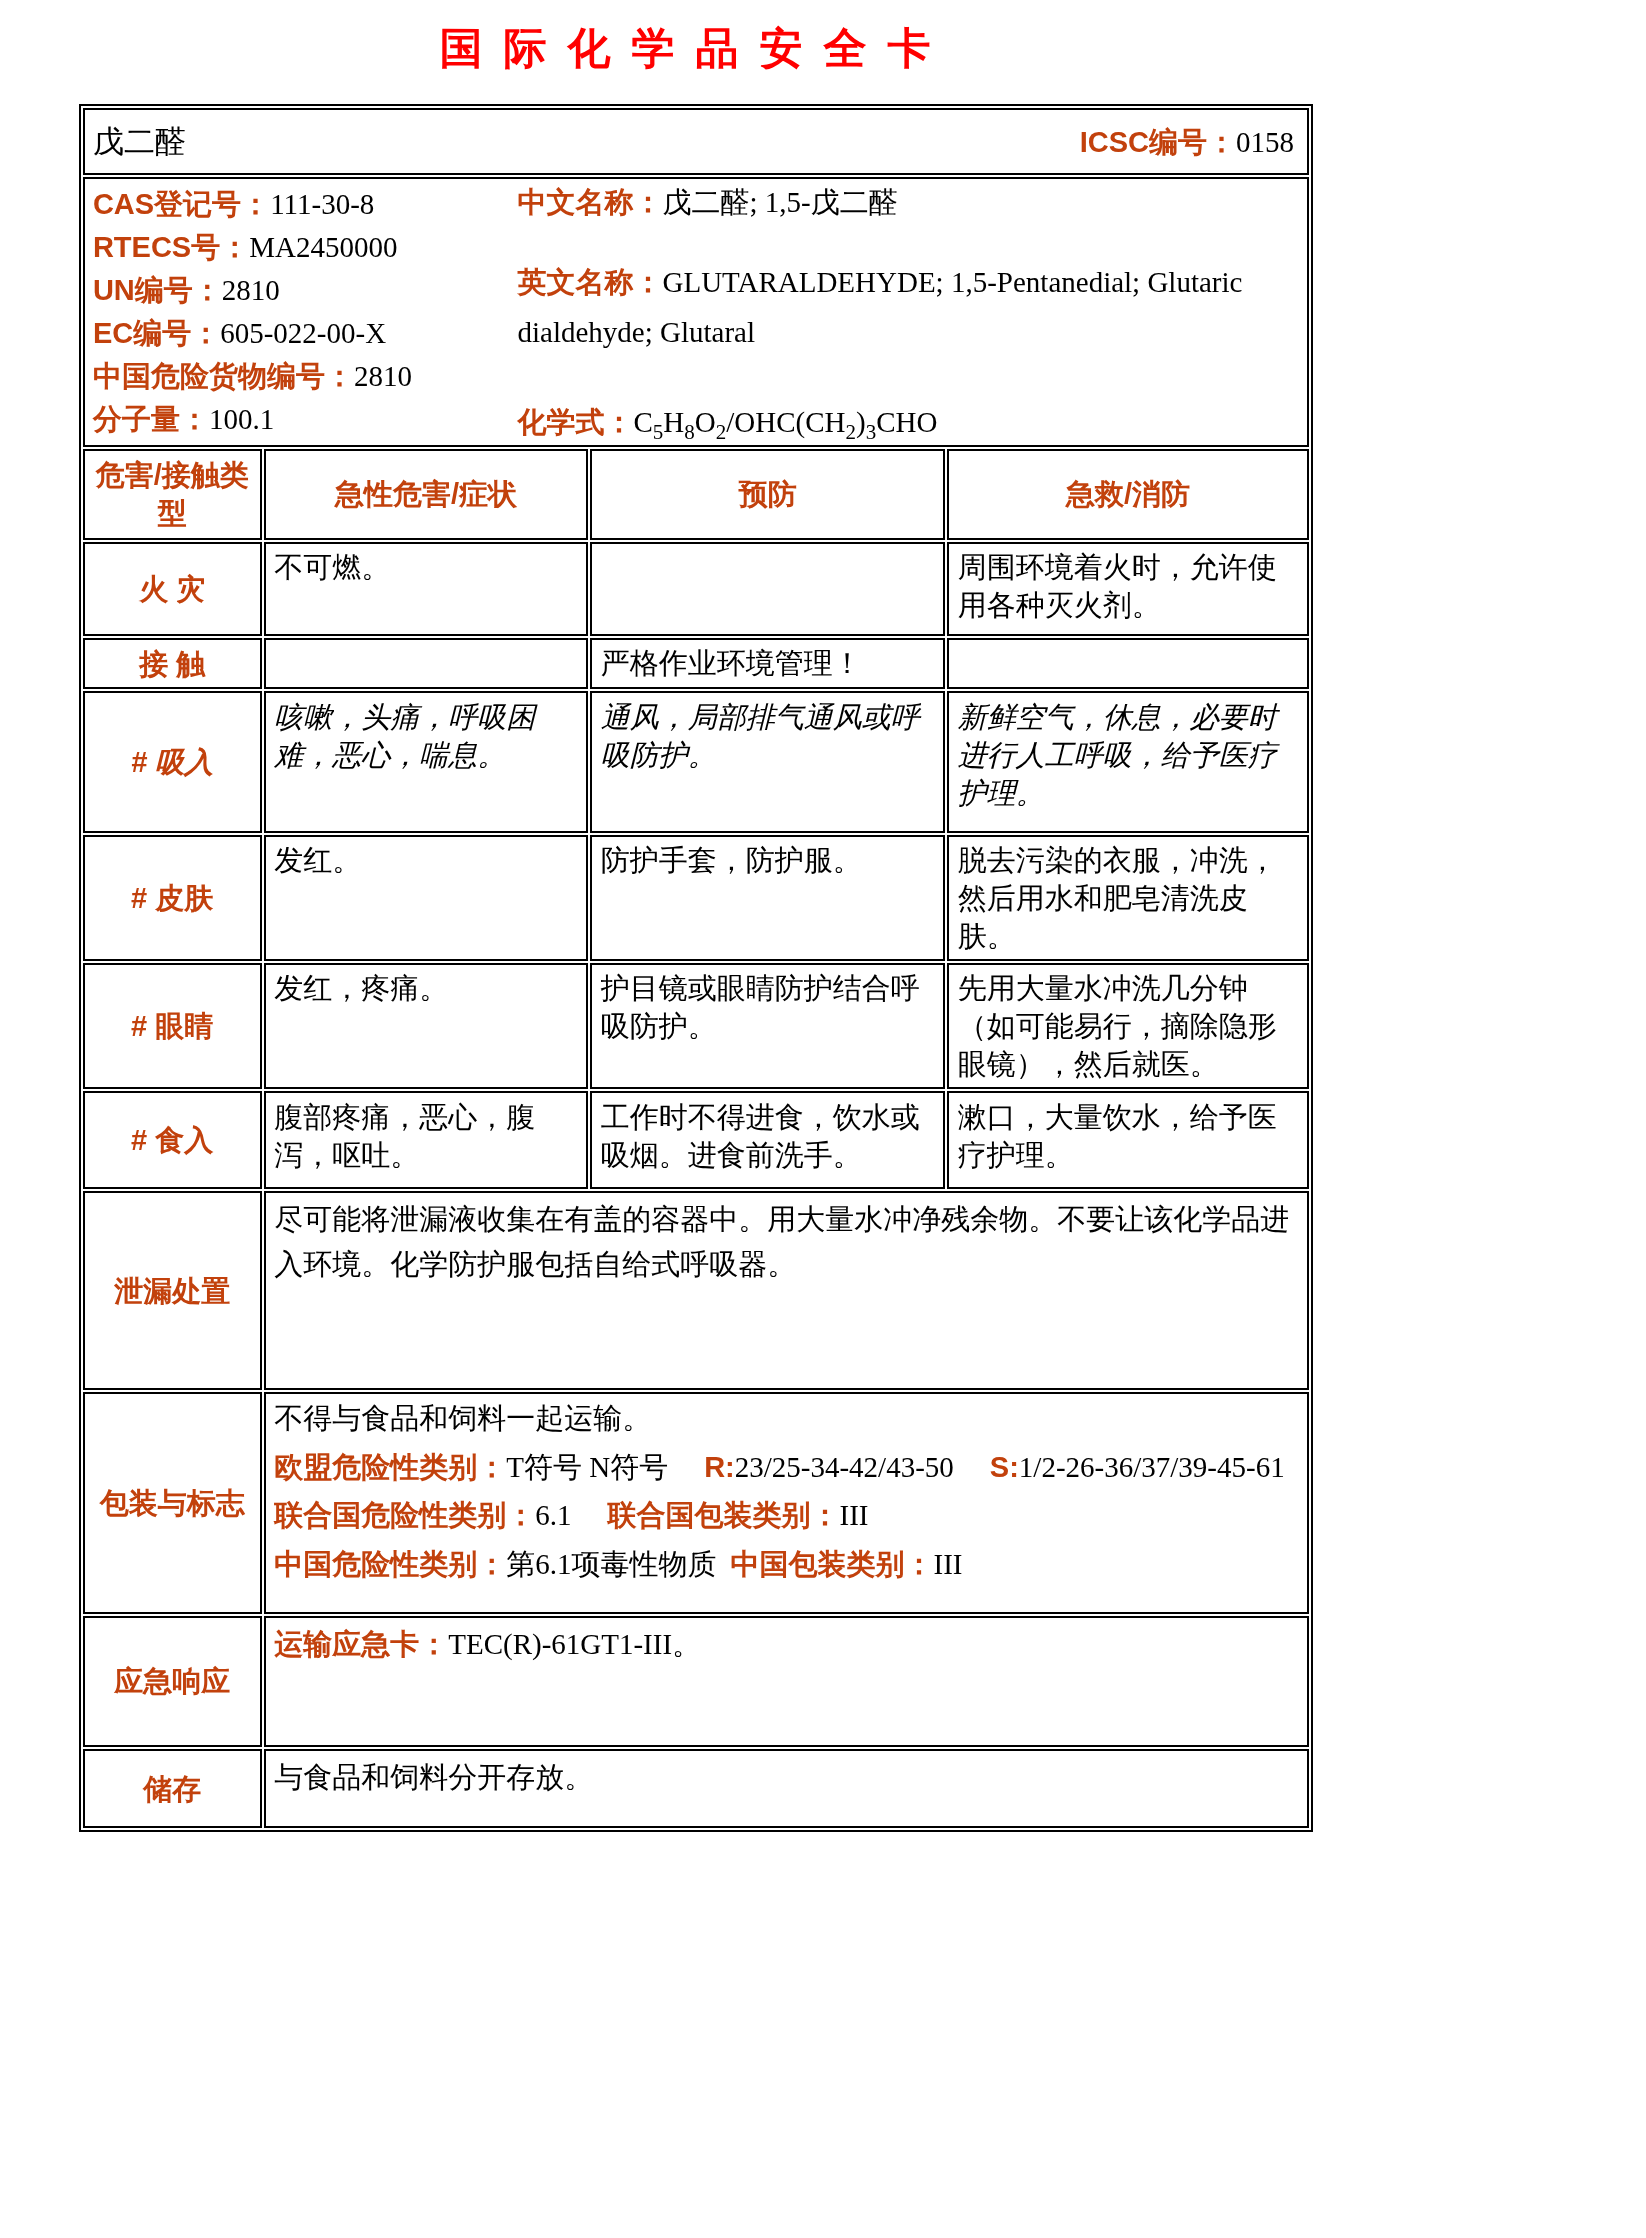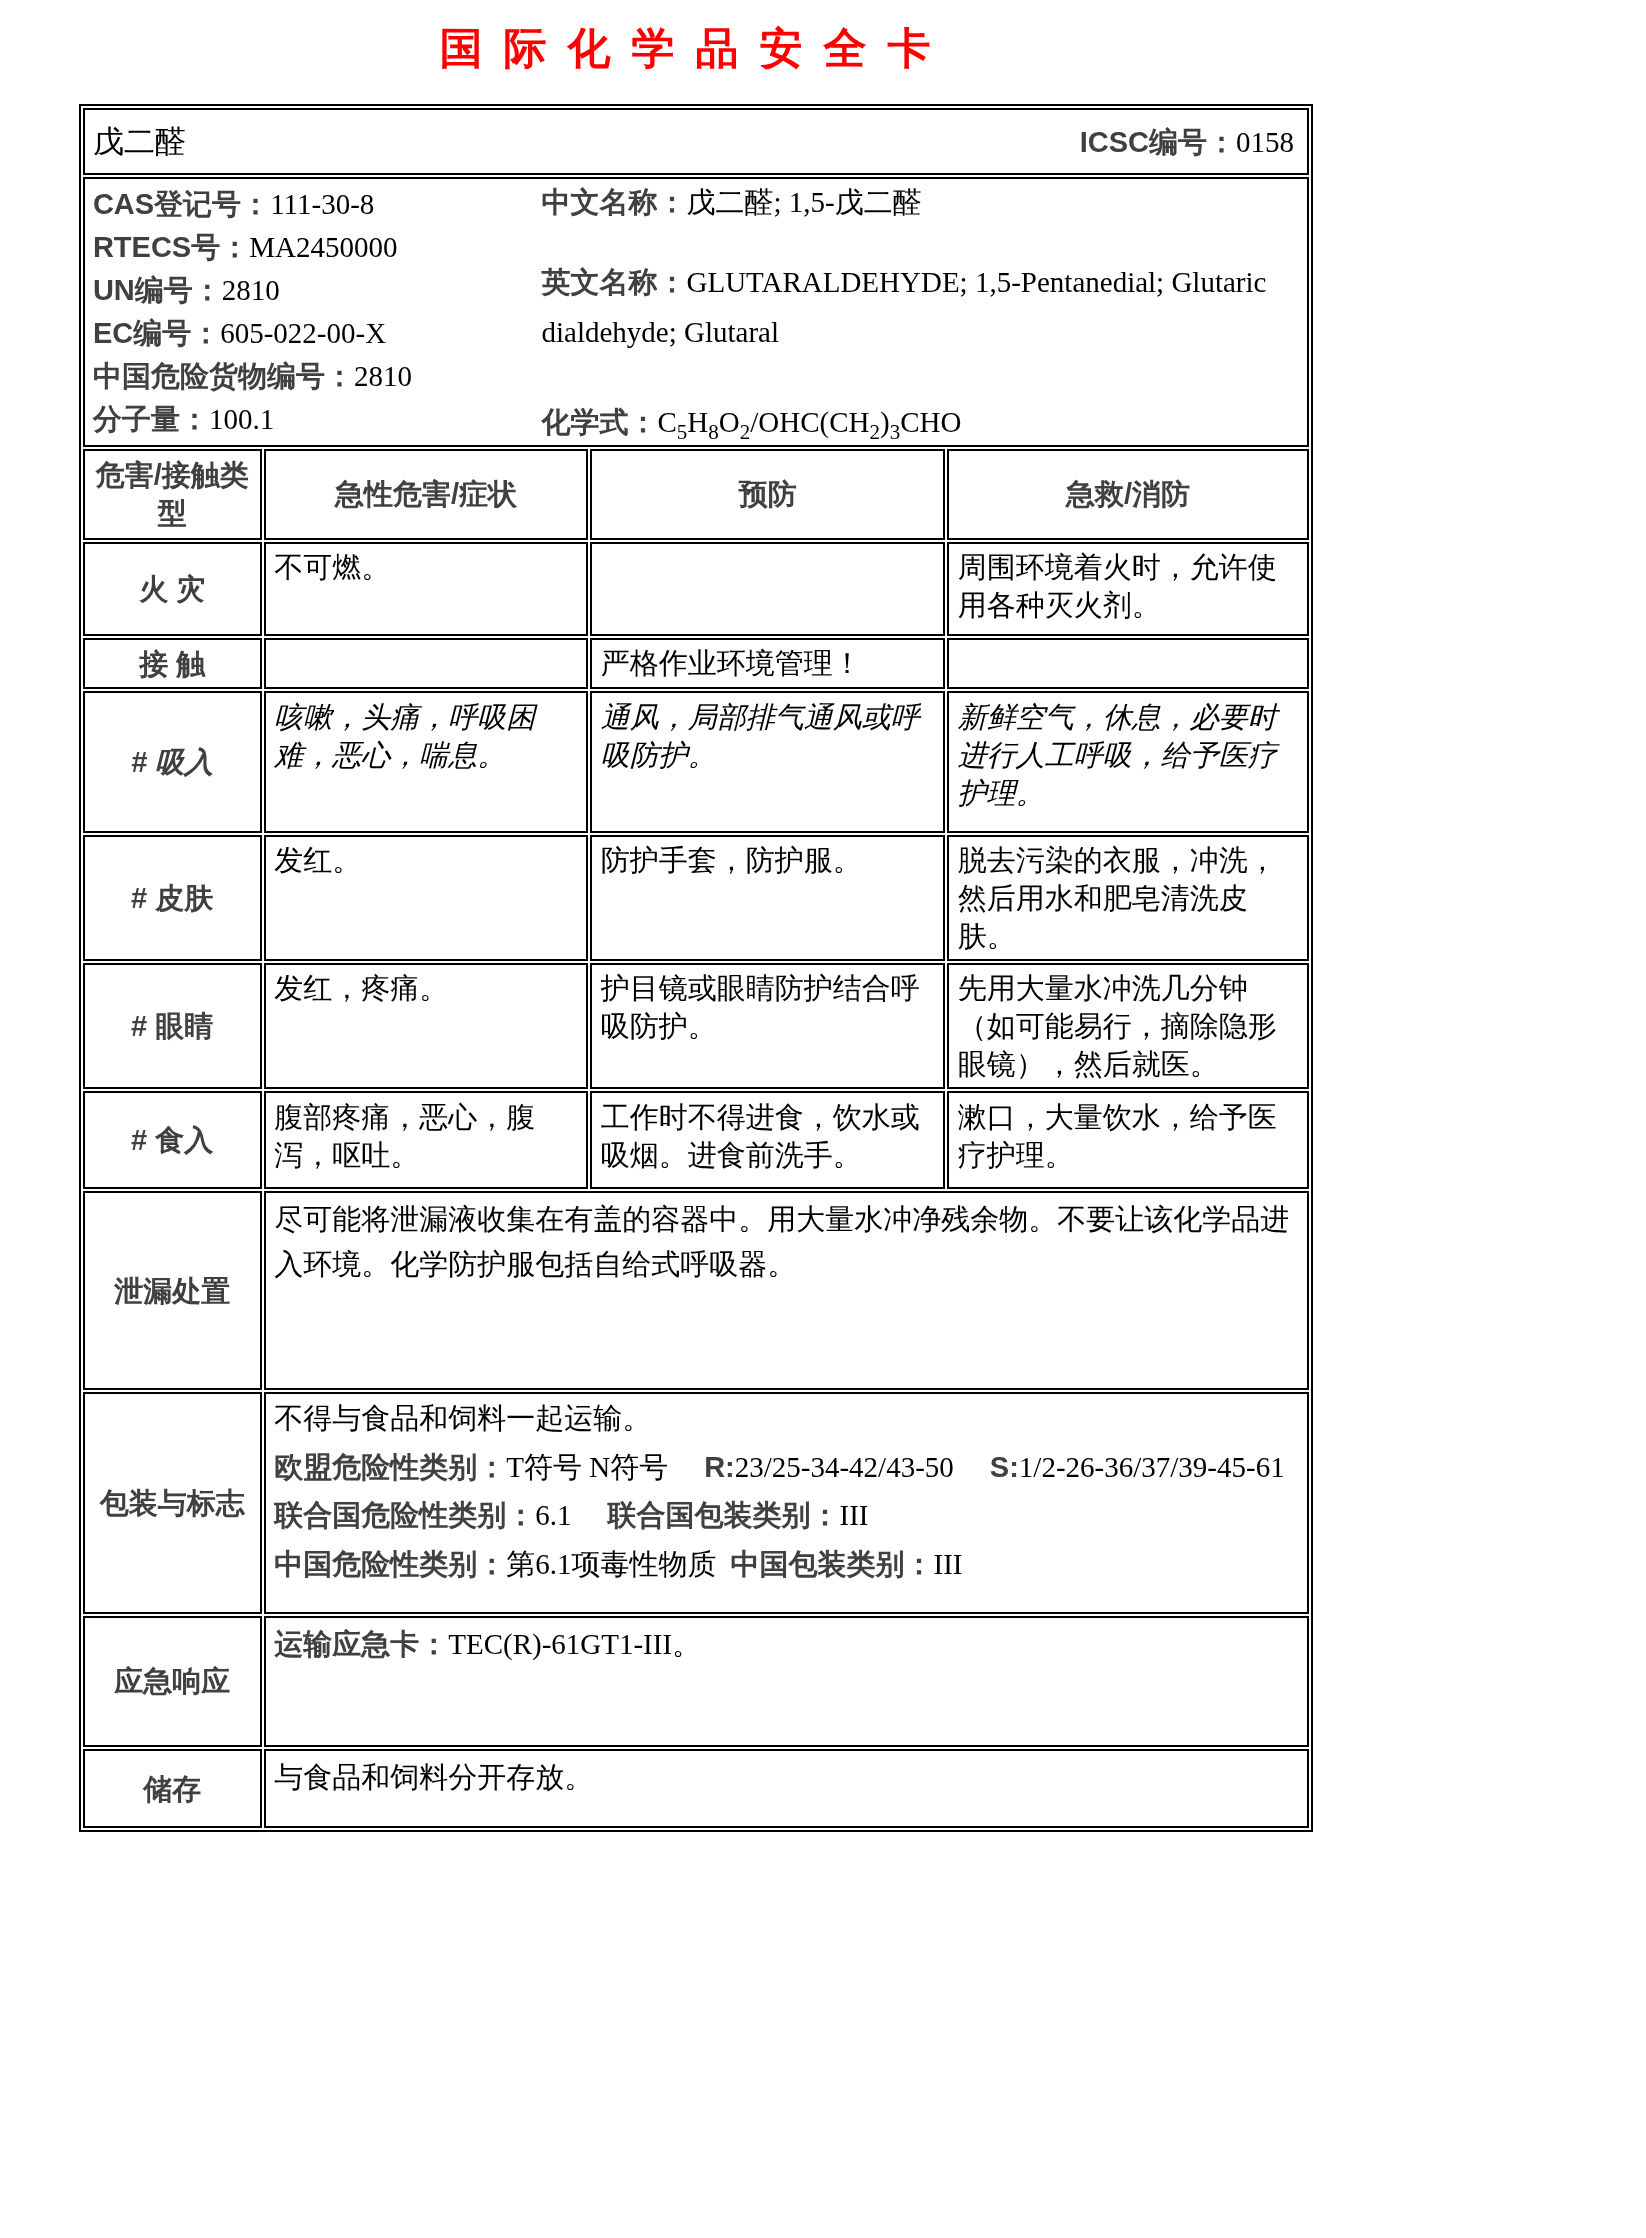--- a/index.html
+++ b/index.html
@@ -37,32 +37,32 @@
   td {
     border: 2.1px solid #000;
     vertical-align: top;
     padding: 4.2px 8.4px;
     font-size: 29px;
     line-height: 38px;
     background: #fff;
     word-break: break-word;
   }
   .blue {
-    color: #404040;
+    color: #c2410c;
     font-family: "Liberation Sans", sans-serif;
     font-weight: bold;
   }
   
   tr.r-head td { height: 54px; vertical-align: middle; }
   .head-flex { display: flex; justify-content: space-between; align-items: flex-end; gap: 29px; }
   .substance { font-size: 31px; }
   .icsc { padding-right: 4.2px; }
   
   tr.r-info td { height: 257px; }
-  .info-flex { display: flex; gap: 24px; }
+  .info-flex { display: flex; }
   .info-left { width: 419px; flex: none; }
   .info-row { line-height: 43px; white-space: nowrap; }
   .info-right { flex: 1 1 auto; padding-left: 5.6px; }
   .info-block { margin: 0; }
   .info-block.b1 { margin-bottom: 36px; }
   .info-block.b2 { margin-bottom: 46px; line-height: 50px; }
   sub { font-size: 21px; line-height: 0; }
   
   tr.r-theader td { height: 78px; vertical-align: middle; text-align: center; }
   

